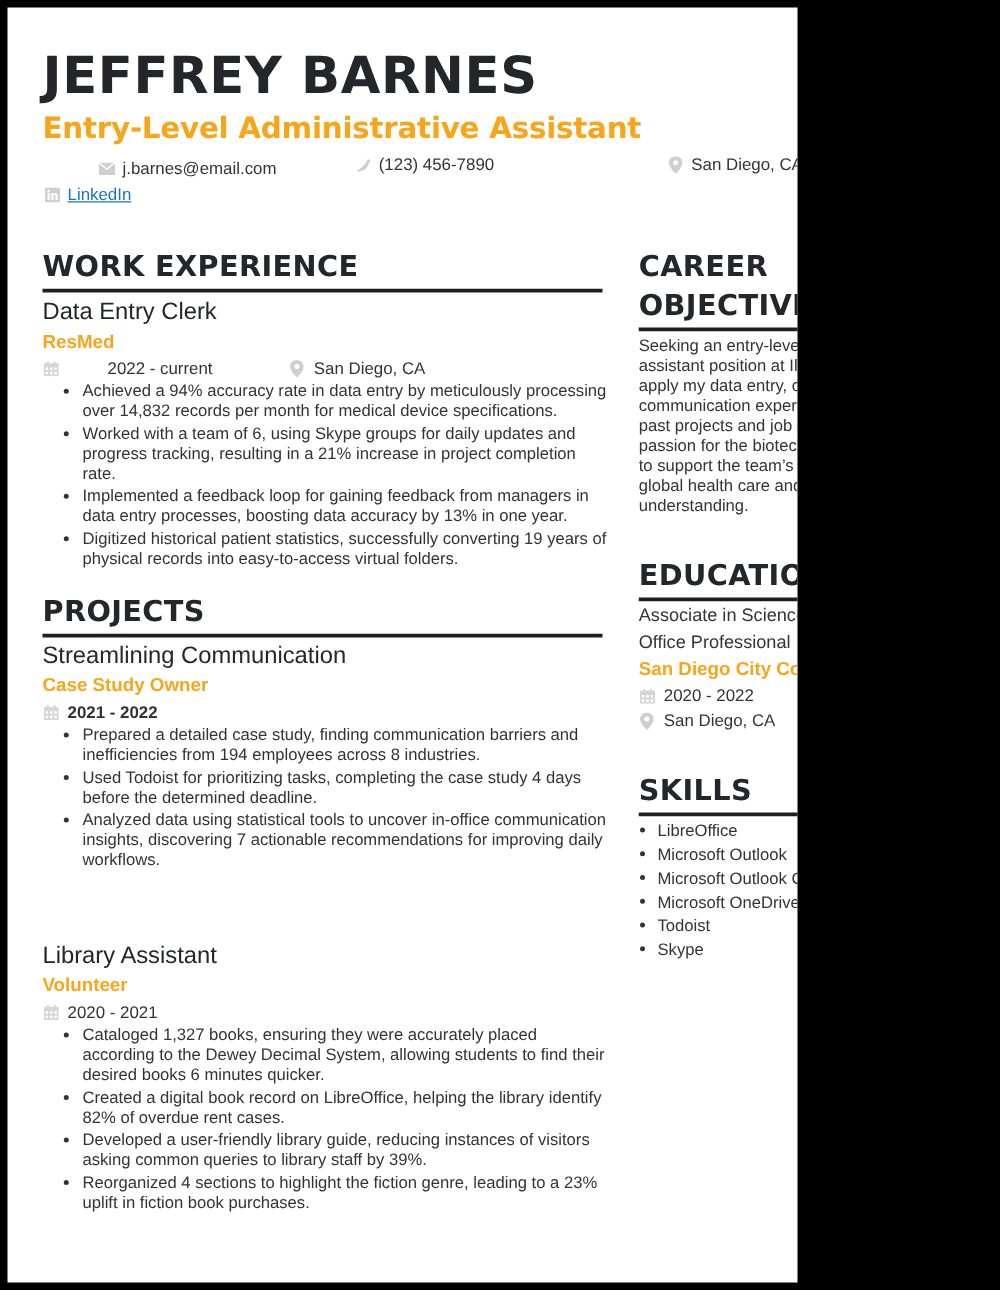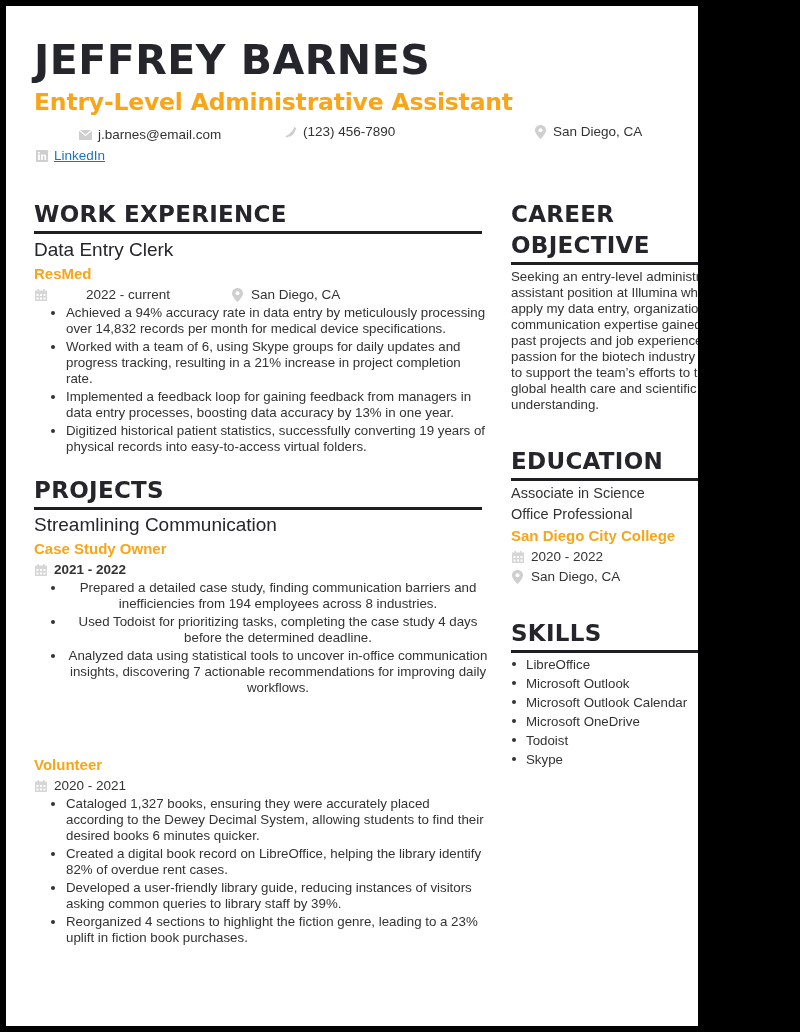--- a/index.html
+++ b/index.html
@@ -1,19 +1,19 @@
 <!DOCTYPE html>
 <html><head>
   <meta charset="utf-8">
   <style>
     * { box-sizing: border-box; margin: 0; padding: 0; }
     html, body { width: 800px; height: 1032px; background: #000; overflow: hidden; }
     body { font-family: "Liberation Sans", sans-serif; color: #222; }
     .page {
-      position: absolute; left: 6px; top: 6px; width: 692px; height: 1020px;
+      position: absolute; left: 6px; top: 6px; width: 632px; height: 1020px;
       background: #fff; overflow: hidden;
     }
     .abs { position: absolute; }
     .name {
       left: 28px; top: 30px; font-family: "DejaVu Sans", sans-serif; font-weight: bold;
       font-size: 41px; letter-spacing: 0.5px; color: #24262b; line-height: 48px; white-space: nowrap;
     }
     .headline {
       left: 28px; top: 82px; font-family: "DejaVu Sans", sans-serif; font-weight: bold;
       font-size: 23.5px; color: #f9a51a; line-height: 28px; white-space: nowrap; letter-spacing: -0.2px;
@@ -140,28 +140,29 @@
             <rect x="1.5" y="5" width="2" height="2" fill="#fff"></rect>
             <rect x="5" y="5" width="2" height="2" fill="#fff"></rect>
             <rect x="8.5" y="5" width="2" height="2" fill="#fff"></rect>
             <rect x="1.5" y="8.5" width="2" height="2" fill="#fff"></rect>
             <rect x="5" y="8.5" width="2" height="2" fill="#fff"></rect>
             <rect x="8.5" y="8.5" width="2" height="2" fill="#fff"></rect>
           </svg>
       </span>
       <span>2021 - 2022</span>
     </div>
-    <ul class="bullets" style="margin-top:1px;text-align:center;">
+    <ul class="bullets" style="margin-top:1px;">
       <li>Prepared a detailed case study, finding communication barriers and inefficiencies from 194 employees across 8 industries.</li>
       <li>Used Todoist for prioritizing tasks, completing the case study 4 days before the determined deadline.</li>
       <li>Analyzed data using statistical tools to uncover in-office communication insights, discovering 7 actionable recommendations for improving daily workflows.</li>
     </ul>
   </div>
 
   <div class="abs" style="left:28px; top:747px; width:456px;">
+    <div class="role">Library Assistant</div>
     <div class="org" style="margin-top:2px;">Volunteer</div>
     <div class="meta" style="margin-top:2px;">
       <span class="ic">
         <svg width="12" height="12" viewBox="0 0 12 12">
             <rect x="0" y="1.5" width="12" height="10.5" fill="#d6d6d6"></rect>
             <rect x="2.5" y="0" width="1.5" height="3" fill="#d6d6d6"></rect>
             <rect x="8" y="0" width="1.5" height="3" fill="#d6d6d6"></rect>
             <rect x="1.5" y="5" width="2" height="2" fill="#fff"></rect>
             <rect x="5" y="5" width="2" height="2" fill="#fff"></rect>
             <rect x="8.5" y="5" width="2" height="2" fill="#fff"></rect>

